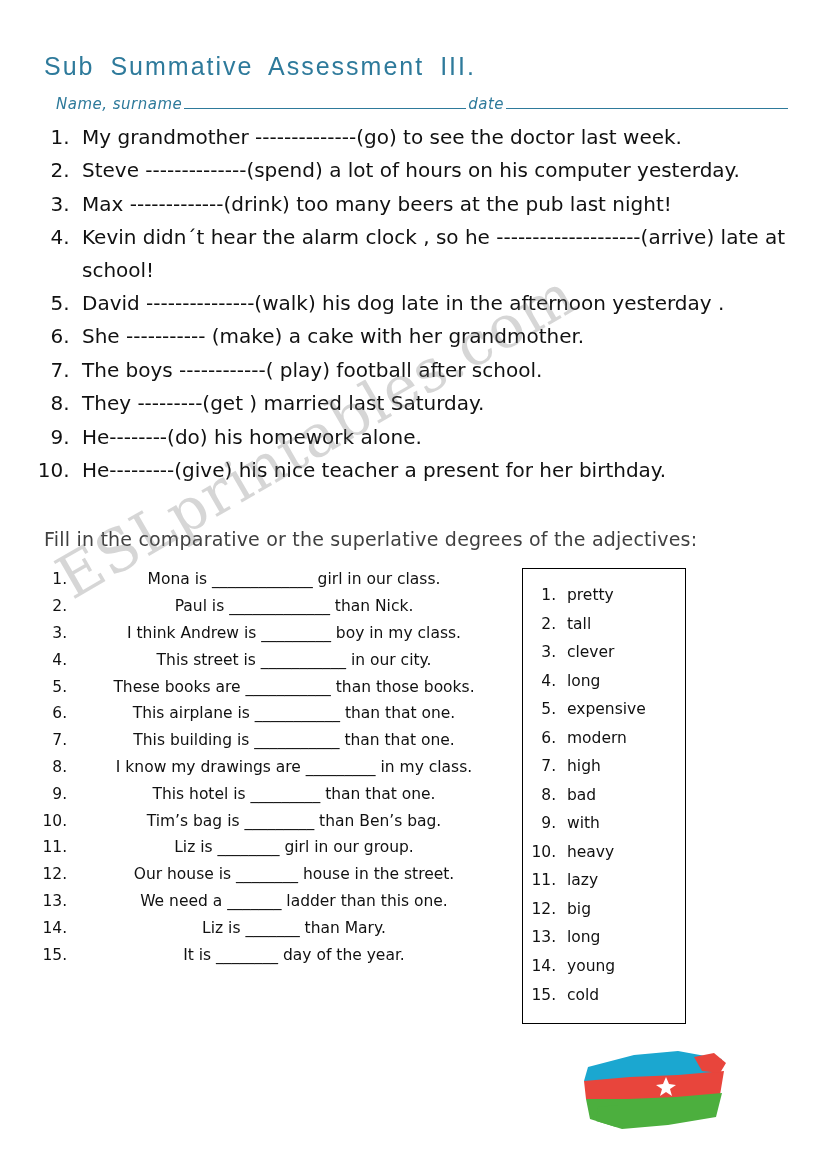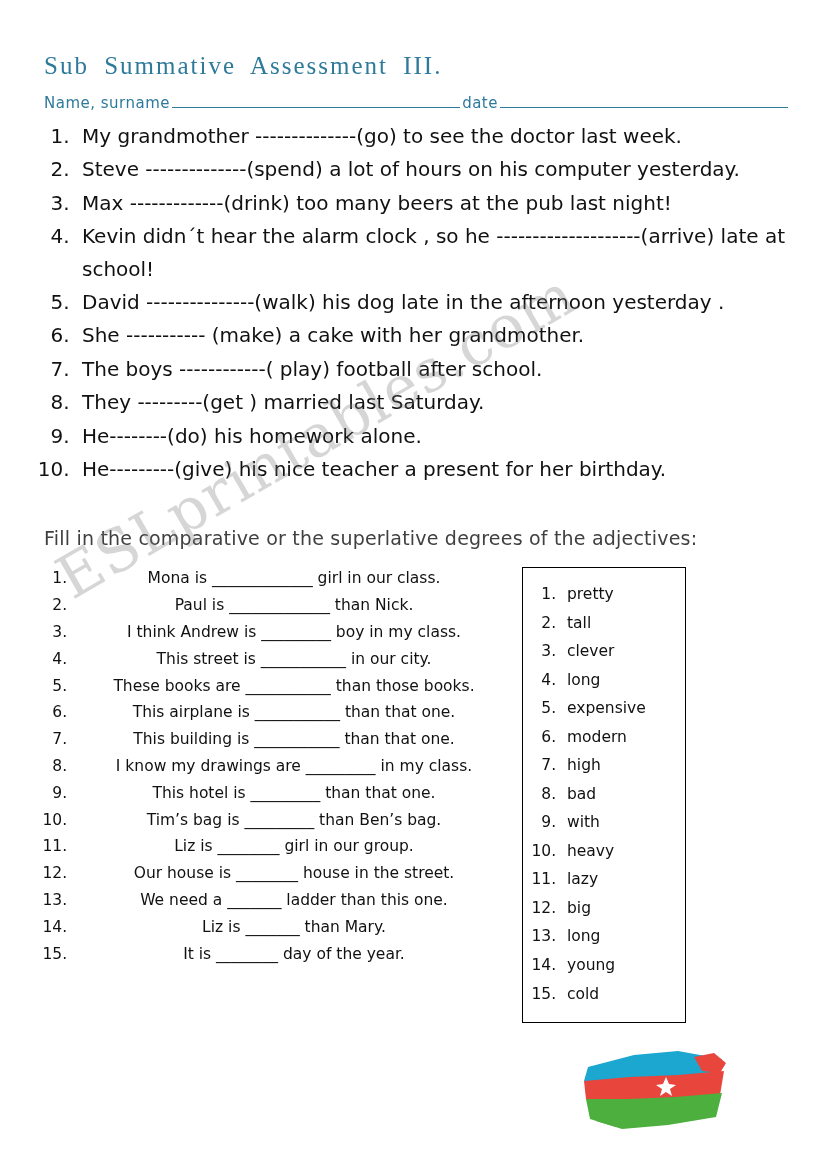--- a/index.html
+++ b/index.html
@@ -19,36 +19,37 @@
     position: relative;
     width: 826px;
     height: 1169px;
     padding: 52px 36px 0 42px;
   }
 
   
   .doc-title {
     color: #2e7a9b;
     font-size: 25px;
-    font-family: Liberation Serif, serif;
+    font-family: Liberation Sans, sans-serif;
     letter-spacing: 2px;
     word-spacing: 7px;
     font-weight: 400;
     margin: 0 0 14px 2px;
   }
 
   
   .namedate {
     color: #2e7a9b;
     font-size: 15px;
     letter-spacing: .5px;
     display: flex;
     align-items: baseline;
-    margin: 0 0 8px 2px;
+    margin: 0 0 8px 14px;
     white-space: nowrap;
+    font-style: italic;
   }
   .namedate .lbl { flex: none; }
   .namedate .rule-a {
     flex: 1 1 auto;
     border-bottom: 1.4px solid #2e7a9b;
     height: 0;
     margin: 0 2px 3px 2px;
     max-width: 340px;
   }
   .namedate .rule-b {

